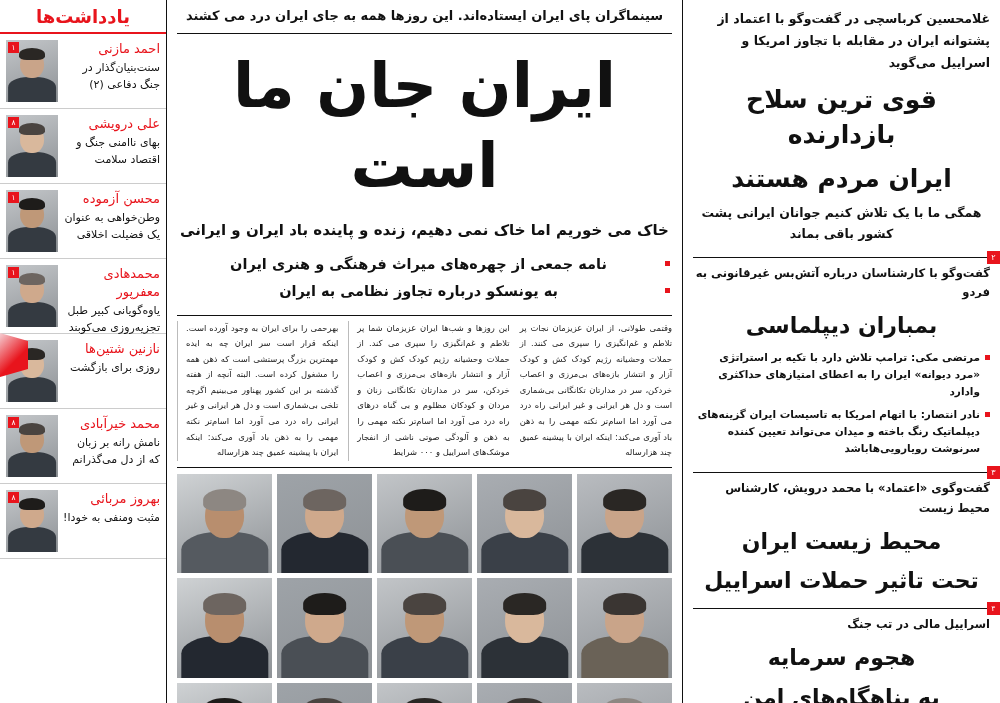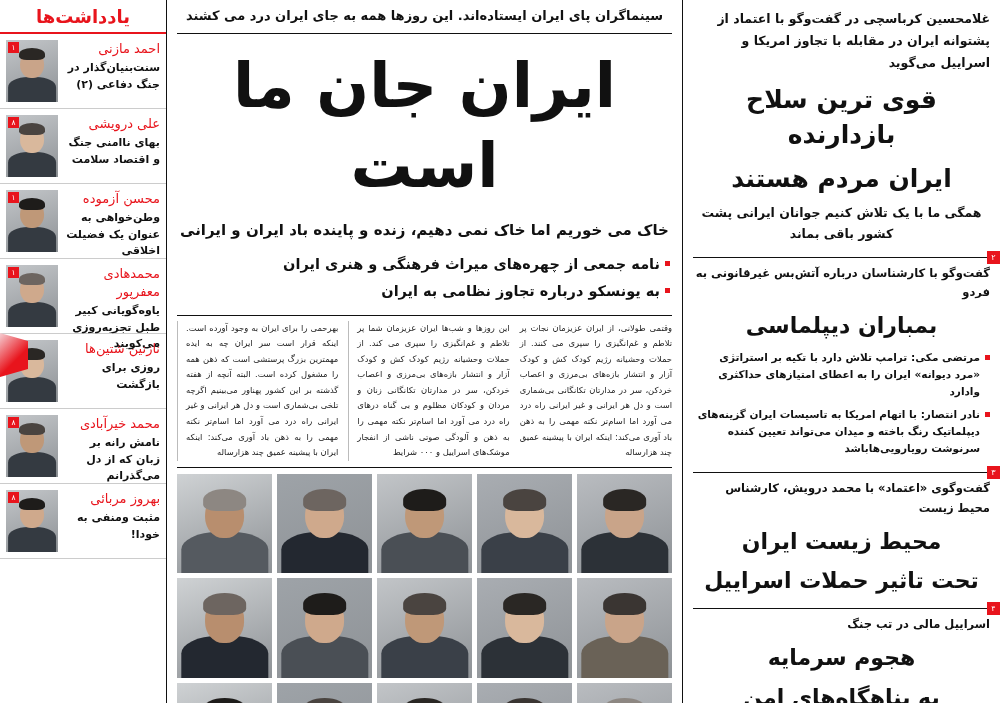--- a/index.html
+++ b/index.html
@@ -144,21 +144,21 @@
     font-size: 15px;
     font-weight: bold;
     text-align: center;
     line-height: 1.8;
     margin-bottom: 6px;
   }
   .c-sub-bullets { margin: 2px 0 8px 0; }
   .c-sub-bullet {
     font-size: 14.5px;
     font-weight: bold;
-    text-align: right;
+    text-align: center;
     line-height: 1.75;
     position: relative;
     padding-right: 12px;
     margin-bottom: 2px;
   }
   .c-sub-bullet::before {
     content: "";
     position: absolute;
     right: 2px; top: 9px;
     width: 5px; height: 5px;
@@ -245,21 +245,21 @@
     flex-direction: column;
   }
   .note-author {
     color: #e8141c;
     font-size: 13px;
     line-height: 1.4;
     margin-bottom: 2px;
   }
   .note-title {
     font-size: 11px;
-    font-weight: bold;
+    font-weight: normal;
     line-height: 1.5;
   }
   .note-photo {
     width: 52px; height: 62px;
     background: #d5d5d5;
     position: relative;
     overflow: hidden;
     flex: 0 0 52px;
   }
   .note-num {

